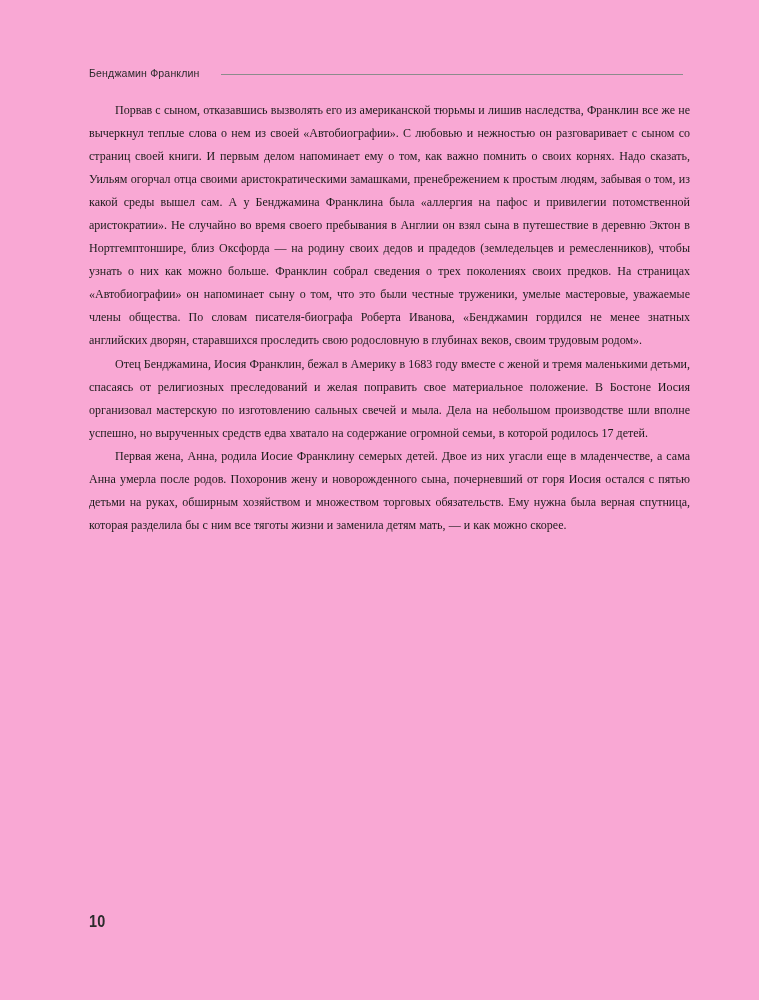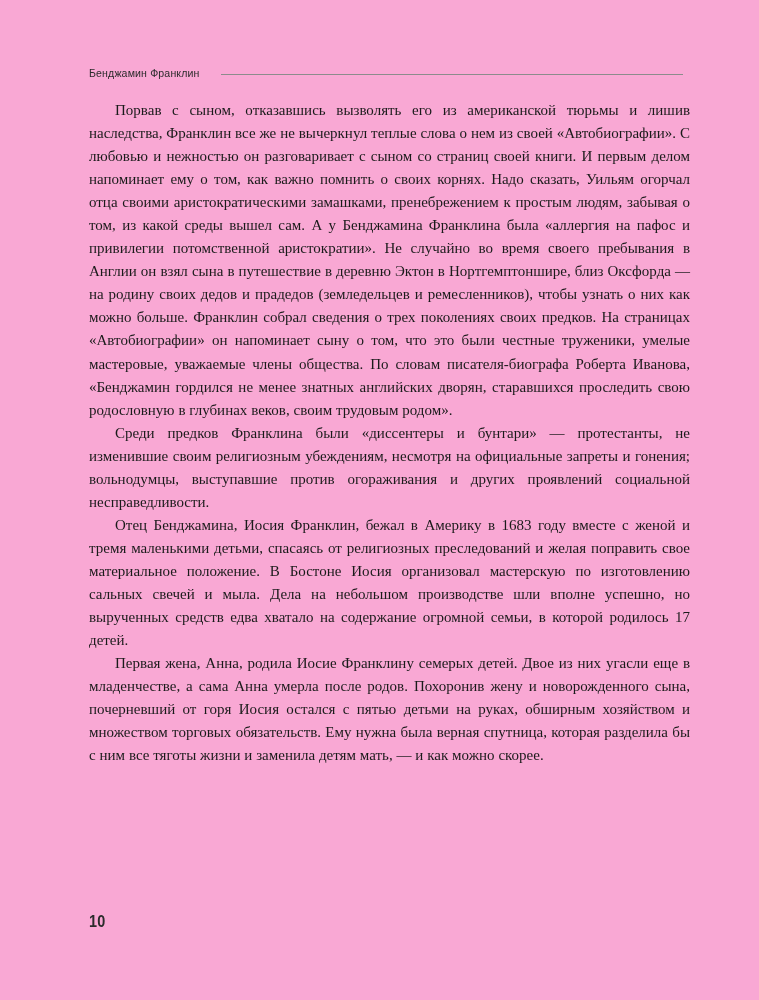--- a/index.html
+++ b/index.html
@@ -57,21 +57,21 @@
     position: absolute;
     left: 89px;
     top: 99px;
     width: 601px;
   }
   .para {
     margin: 0;
     text-align: justify;
     text-align-last: left;
     text-indent: 26px;
-    font-size: 15px;
+    font-size: 12px;
     line-height: 23.05px;
     hyphens: manual;
     word-spacing: 0.1px;
   }
 
   
   .folio {
     position: absolute;
     left: 89px;
     top: 913px;
@@ -89,20 +89,19 @@
 
 <div class="page">
 
   <div class="running-head">
     <span class="running-head-title">Бенджамин Франклин</span>
     <span class="running-head-rule"></span>
   </div>
 
   <div class="text-column">
     <p class="para">Порвав с сыном, отказавшись вызволять его из американской тюрьмы и лишив наследства, Франклин все же не вычеркнул теплые слова о нем из своей «Автобиографии». С любовью и нежностью он разговаривает с сыном со страниц своей книги. И первым делом напоминает ему о том, как важно помнить о своих корнях. Надо сказать, Уильям огорчал отца своими аристократическими замашками, пренебрежением к простым людям, забывая о том, из какой среды вышел сам. А у Бенджамина Франклина была «аллергия на пафос и привилегии потомственной аристократии». Не случайно во время своего пребывания в Англии он взял сына в путешествие в деревню Эктон в Нортгемптоншире, близ Оксфорда — на родину своих дедов и прадедов (земледельцев и ремесленников), чтобы узнать о них как можно больше. Франклин собрал сведения о трех поколениях своих предков. На страницах «Автобиографии» он напоминает сыну о том, что это были честные труженики, умелые мастеровые, уважаемые члены общества. По словам писателя-биографа Роберта Иванова, «Бенджамин гордился не менее знатных английских дворян, старавшихся проследить свою родословную в глубинах веков, своим трудовым родом».</p>
-    <p class="para">Среди предков Франклина были «диссентеры и бунтари» — протестанты, не изменившие своим религиозным убеждениям, несмотря на официальные запреты и гонения; вольнодумцы, выступавшие против огораживания и других проявлений социальной несправедливости.</p>
     <p class="para">Отец Бенджамина, Иосия Франклин, бежал в Америку в 1683 году вместе с женой и тремя маленькими детьми, спасаясь от религиозных преследований и желая поправить свое материальное положение. В Бостоне Иосия организовал мастерскую по изготовлению сальных свечей и мыла. Дела на небольшом производстве шли вполне успешно, но вырученных средств едва хватало на содержание огромной семьи, в которой родилось 17 детей.</p>
     <p class="para">Первая жена, Анна, родила Иосие Франклину семерых детей. Двое из них угасли еще в младенчестве, а сама Анна умерла после родов. Похоронив жену и новорожденного сына, почерневший от горя Иосия остался с пятью детьми на руках, обширным хозяйством и множеством торговых обязательств. Ему нужна была верная спутница, которая разделила бы с ним все тяготы жизни и заменила детям мать, — и как можно скорее.</p>
   </div>
 
   <div class="folio">10</div>
 
 </div>
 
 </body></html>

